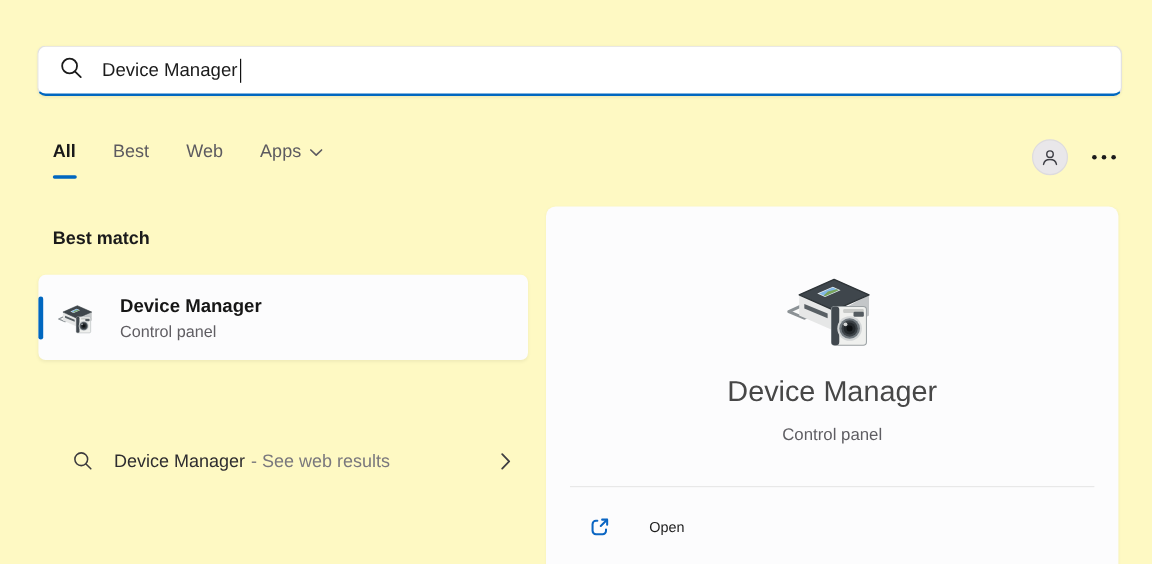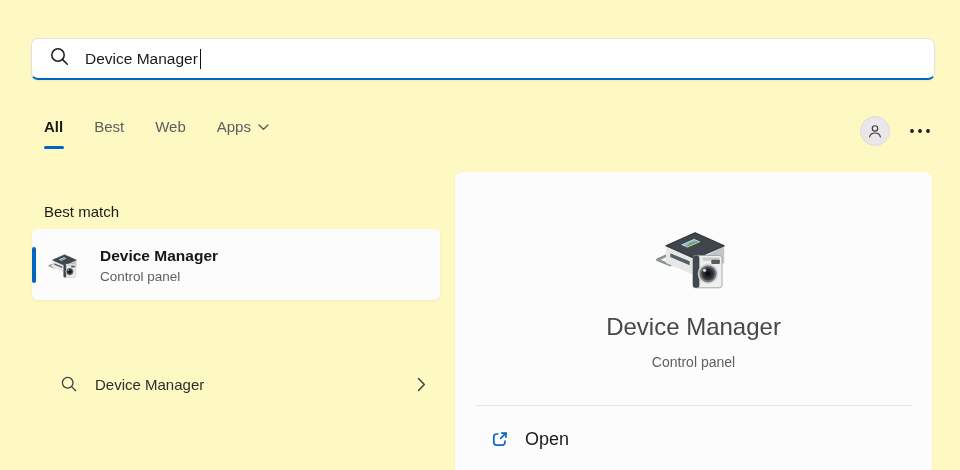--- a/index.html
+++ b/index.html
@@ -38,21 +38,21 @@
   .header-right { margin-left:auto; display:flex; align-items:center; gap:17px; margin-top:-5px; }
   .avatar-btn {
     width:30px; height:30px; border-radius:50%; background:#e9e7ea;
     border:1px solid #dddbde; display:flex; align-items:center; justify-content:center;
     cursor:pointer; padding:0;
   }
   .more-btn { background:none; border:none; padding:4px 2px; cursor:pointer; display:flex; align-items:center; }
 
   
   .section-heading {
-    position:absolute; left:44px; font-size:15px; font-weight:400; color:#1b1b1b;margin-top:13px;
+    position:absolute; left:44px; font-size:15px; font-weight:700; color:#1b1b1b;
   }
   .h-best { top:190px; }
   .h-web  { top:324px; }
 
   .best-card {
     position:absolute; left:32px; top:229px; width:408px; height:71px;
     box-sizing:border-box; background:#fcfcfd; border-radius:6px;
     box-shadow:0 1px 3px rgba(0,0,0,.06); display:flex; align-items:center;
     padding:0 14px; cursor:pointer;
   }
@@ -80,21 +80,21 @@
     background:#fcfcfd; border-radius:8px; box-shadow:0 1px 3px rgba(0,0,0,.04);
   }
   .preview-icon { display:block; margin:50px auto 0; width:78px; height:69px; }
   .preview-title { text-align:center; margin-top:22px; font-size:24px; font-weight:400; color:#474747; }
   .preview-sub { text-align:center; margin-top:13px; font-size:14px; color:#5f5e63; }
   .divider { position:absolute; left:20px; right:20px; top:233px; height:1px; background:#e8e8e8; }
   .open-row {
     position:absolute; left:20px; right:20px; top:247px; height:40px;
     display:flex; align-items:center; padding:0 15px; border-radius:4px; cursor:pointer;
   }
-  .open-label { margin-left:16px; font-size:18px; color:#1b1b1b; }
+  .open-label { margin-left:32px; font-size:12px; color:#1b1b1b; }
 </style>
 </head>
 <body>
 
 <svg width="0" height="0" style="position:absolute">
   <defs>
     <symbol id="dm" viewBox="0 0 72 64">
 
       <polygon points="2,35 26,24 38,29 14,40" fill="#fafafa" stroke="#8c9296" stroke-width="2.4" stroke-linejoin="round"></polygon>
 
@@ -180,20 +180,21 @@
     </div>
   </div>
 
 
   <div class="web-row">
     <svg width="18" height="18" viewBox="0 0 21 21" fill="none">
       <circle cx="9" cy="9" r="6.2" stroke="#3c3b3e" stroke-width="1.5"></circle>
       <line x1="13.6" y1="13.6" x2="18.3" y2="18.3" stroke="#3c3b3e" stroke-width="1.5" stroke-linecap="round"></line>
     </svg>
     <span class="web-query">Device Manager</span>
+    <span class="web-annotation">- See web results</span>
     <button class="web-chevron">
       <svg width="9" height="15" viewBox="0 0 9 15" fill="none">
         <polyline points="1.5,1.5 7.3,7.5 1.5,13.5" stroke="#3f3f42" stroke-width="1.5" stroke-linecap="round" stroke-linejoin="round"></polyline>
       </svg>
     </button>
   </div>
 
   <div class="preview">
     <svg class="preview-icon">
         <use href="#dm"></use>

